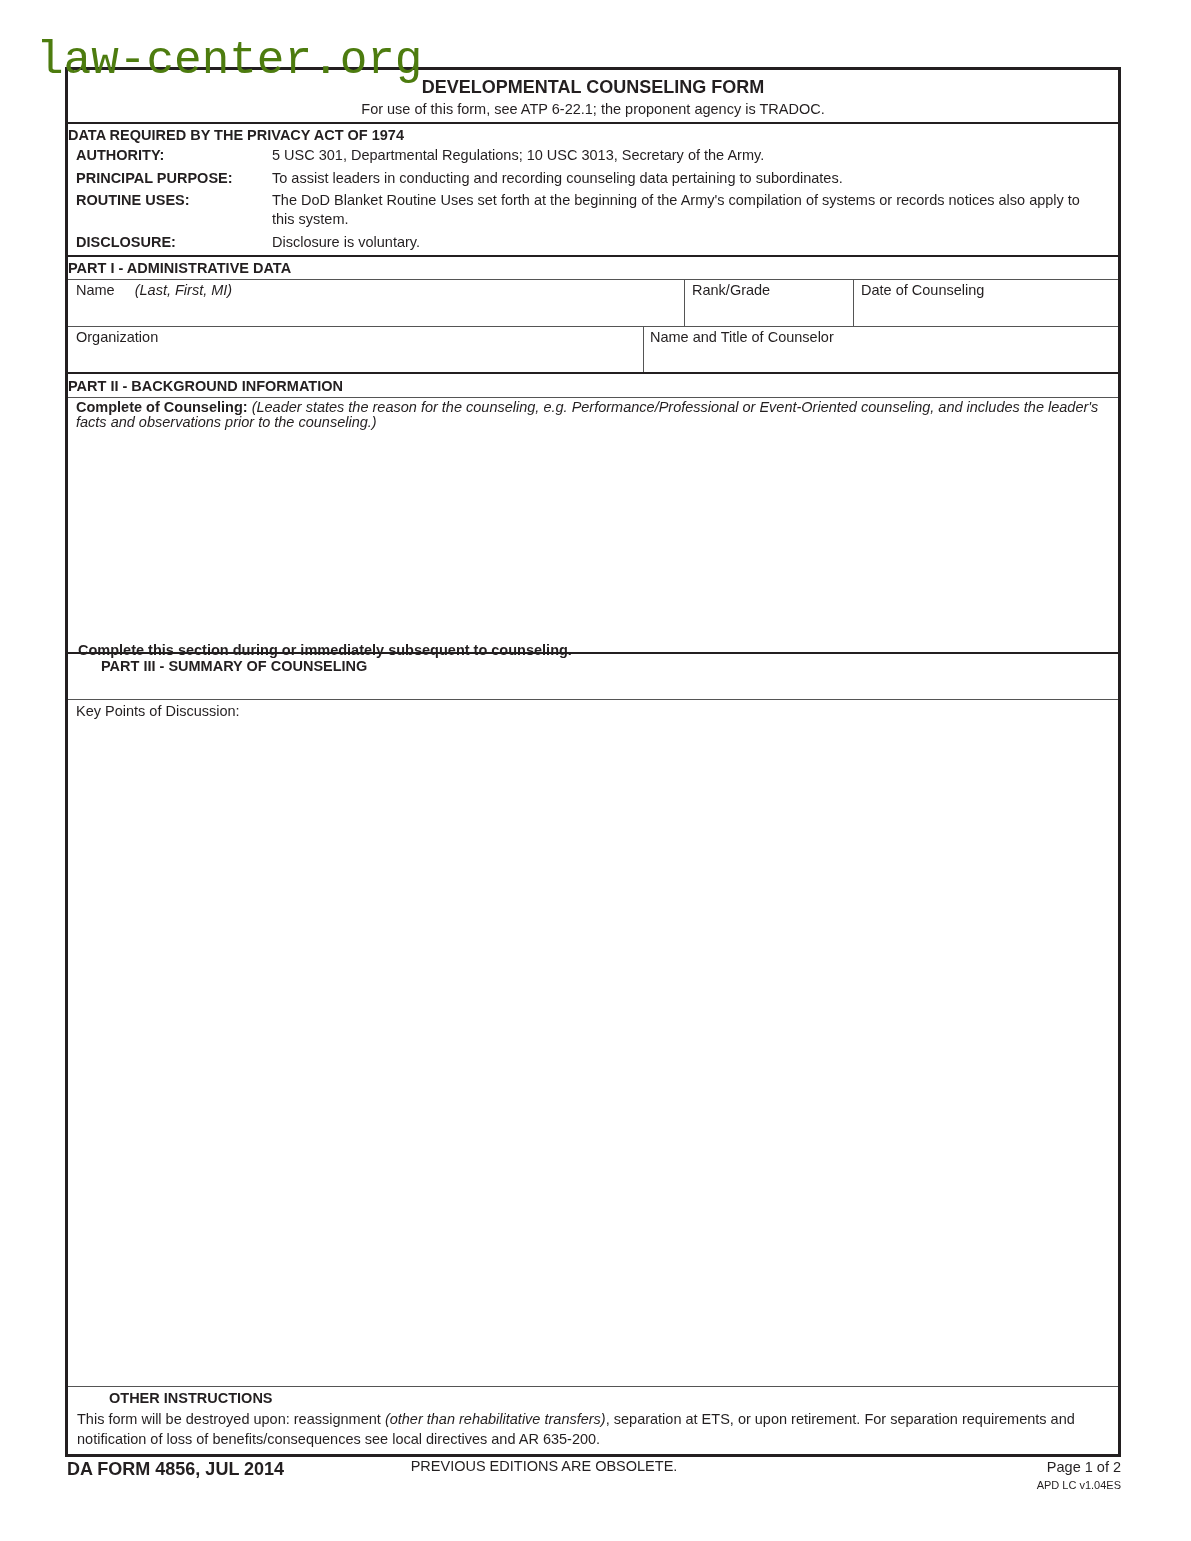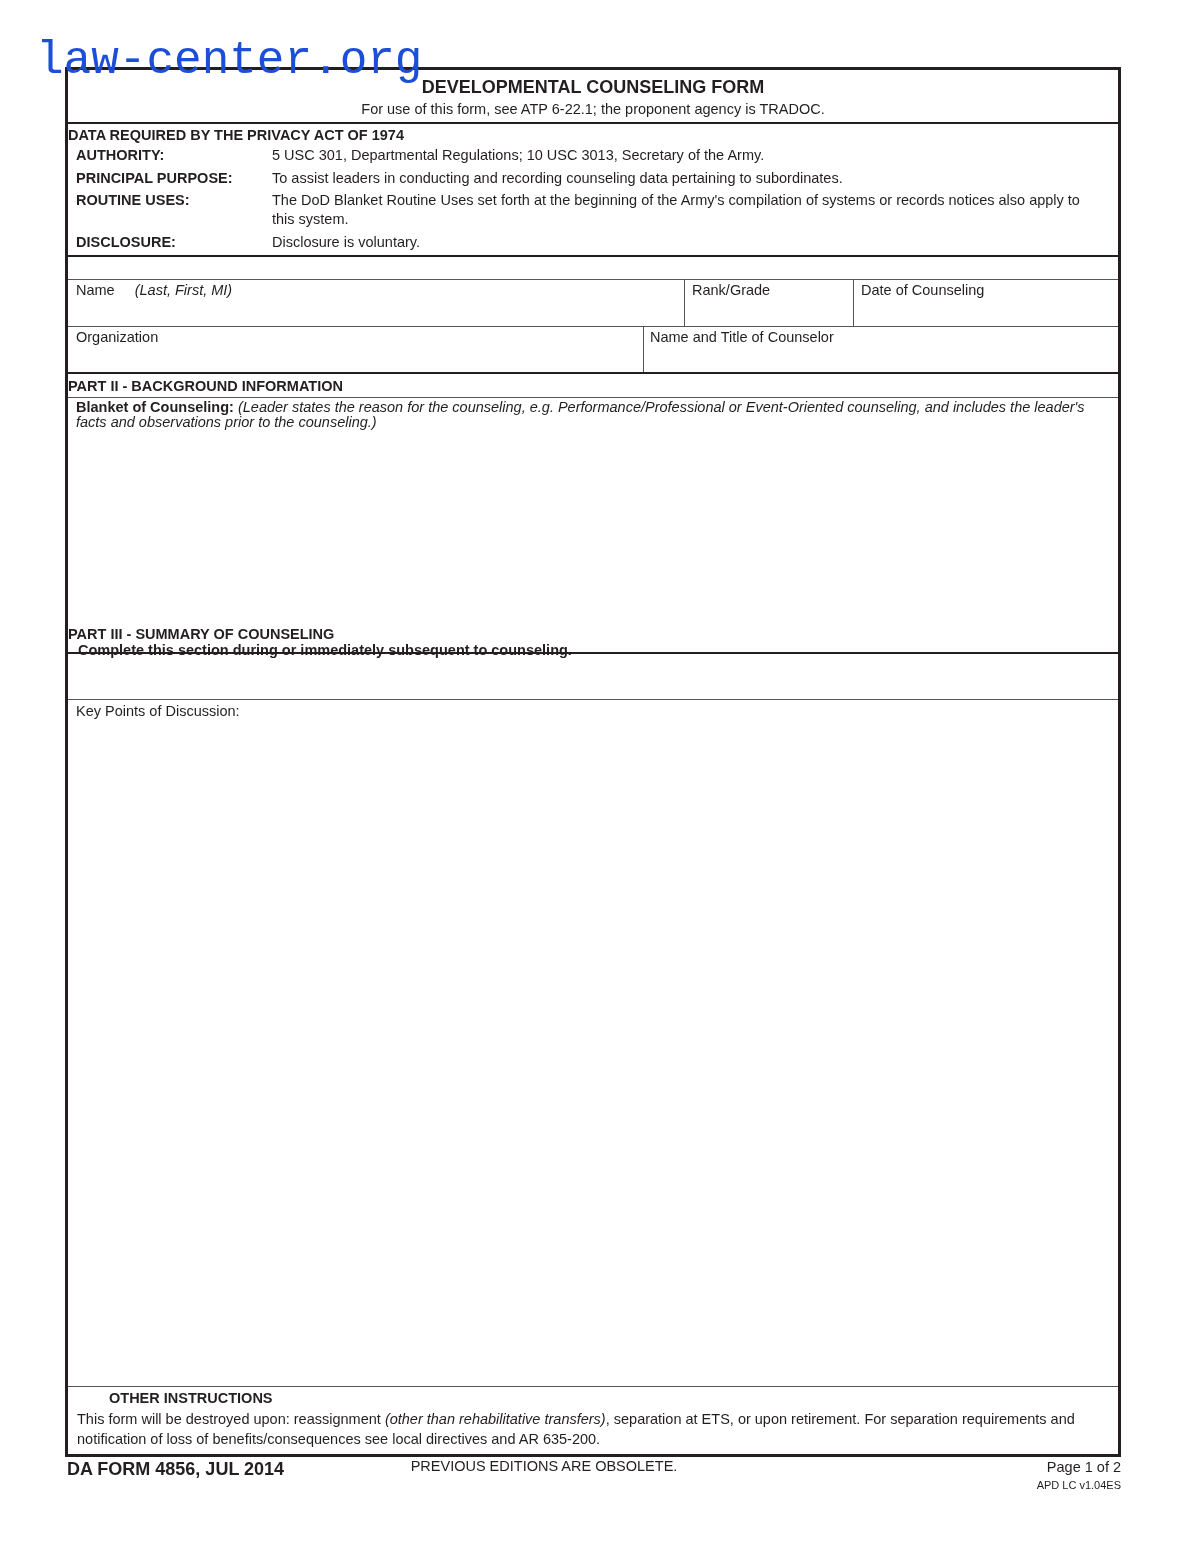--- a/index.html
+++ b/index.html
@@ -1,19 +1,19 @@
 <!DOCTYPE html>
 <html><head>
 <meta charset="utf-8">
 <style>
   html, body { margin:0; padding:0; background:#ffffff; }
   body { width:1191px; height:1541px; position:relative; overflow:hidden;
          font-family:"Liberation Sans", sans-serif; color:#231f20; }
   .watermark { position:absolute; left:36px; top:38px; font-family:"Liberation Mono", monospace;
-               font-size:46px; color:#1d4ed8; letter-spacing:0px; line-height:1; z-index:5; white-space:nowrap; }
+               font-size:46px; color:#4d7c0f; letter-spacing:0px; line-height:1; z-index:5; white-space:nowrap; }
   .form { position:absolute; left:65px; top:67px; width:1050px; height:1384px;
           border:3px solid #231f20; }
   .hline { position:absolute; left:0; right:0; height:0; }
   .thick { border-top:2px solid #231f20; }
   .thin { border-top:1px solid #555; }
   .vline { position:absolute; width:0; border-left:1px solid #555; }
   .title { position:absolute; left:0; right:0; top:7px; text-align:center; font-size:18px; font-weight:bold; }
   .subtitle { position:absolute; left:0; right:0; top:31px; text-align:center; font-size:14.5px; }
   .center-bold { position:absolute; left:0; right:0; font-size:14.5px; font-weight:bold; }
   .lbl { position:absolute; font-size:14.5px; font-weight:bold; left:8px; }
@@ -43,20 +43,21 @@
   <div class="lbl" style="top:77px;">AUTHORITY:</div>
   <div class="val" style="top:76px;">5 USC 301, Departmental Regulations; 10 USC 3013, Secretary of the Army.</div>
   <div class="lbl" style="top:100px;">PRINCIPAL PURPOSE:</div>
   <div class="val" style="top:99px;">To assist leaders in conducting and recording counseling data pertaining to subordinates.</div>
   <div class="lbl" style="top:122px;">ROUTINE USES:</div>
   <div class="val" style="top:121px; right:28px;">The DoD Blanket Routine Uses set forth at the beginning of the Army's compilation of systems or records notices also apply to this system.</div>
   <div class="lbl" style="top:164px;">DISCLOSURE:</div>
   <div class="val" style="top:163px;">Disclosure is voluntary.</div>
   <div class="hline thick" style="top:185px;"></div>
 
+  <div class="center-bold" style="top:190px;">PART I - ADMINISTRATIVE DATA</div>
   <div class="hline thin" style="top:209px;"></div>
 
   <div class="field-label" style="left:8px; top:212px;">
     <span>Name</span>
     <i>(Last, First, MI)</i>
   </div>
   <div class="input-area" style="left:1px; top:210px; width:615px; height:46px;"></div>
 
   <div class="vline" style="left:616px; top:209px; height:47px;"></div>
   <div class="field-label" style="left:624px; top:212px;">Rank/Grade</div>
@@ -73,28 +74,28 @@
 
   <div class="vline" style="left:575px; top:256px; height:46px;"></div>
   <div class="field-label" style="left:582px; top:259px;">Name and Title of Counselor</div>
   <div class="input-area" style="left:576px; top:257px; width:474px; height:45px;"></div>
 
   <div class="hline thick" style="top:302px;"></div>
 
   <div class="center-bold" style="top:308px;">PART II - BACKGROUND INFORMATION</div>
   <div class="hline thin" style="top:327px;"></div>
   <div class="purpose">
-    <b>Blanket of Counseling:</b>
+    <b>Complete of Counseling:</b>
     <i>(Leader states the reason for the counseling, e.g. Performance/Professional or Event-Oriented counseling, and includes the leader's facts and observations prior to the counseling.)</i>
   </div>
   <div class="input-area" style="left:1px; top:365px; width:1048px; height:216px;"></div>
 
   <div class="hline thick" style="top:582px;"></div>
 
-  <div class="center-bold" style="top:556px;">PART III - SUMMARY OF COUNSELING</div>
+  <div class="center-bold" style="top:588px;margin-left:33px;">PART III - SUMMARY OF COUNSELING</div>
   <div class="center-bold" style="top:572px;padding-left:10px;">Complete this section during or immediately subsequent to counseling.</div>
   <div class="hline thin" style="top:629px;"></div>
   <div class="field-label" style="left:8px; top:633px; font-weight:normal;">Key Points of Discussion:</div>
   <div class="input-area" style="left:1px; top:652px; width:1048px; height:663px;"></div>
 
   <div class="hline thin" style="top:1316px;"></div>
 
   <div class="center-bold" style="top:1320px;padding-left:41px;">OTHER INSTRUCTIONS</div>
   <div class="instr" style="top:1340px;"><span>This form will be destroyed upon: reassignment </span><i>(other than rehabilitative transfers)</i><span>, separation at ETS, or upon retirement. For separation requirements and notification of loss of benefits/consequences see local directives and AR 635-200.</span></div>
 </div>

